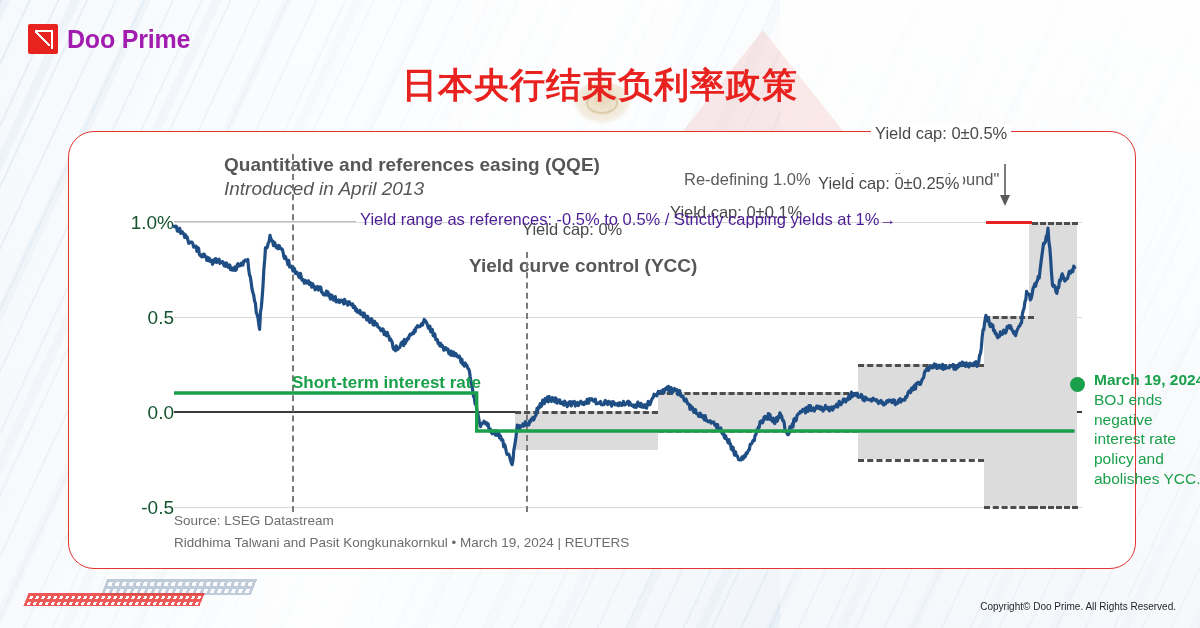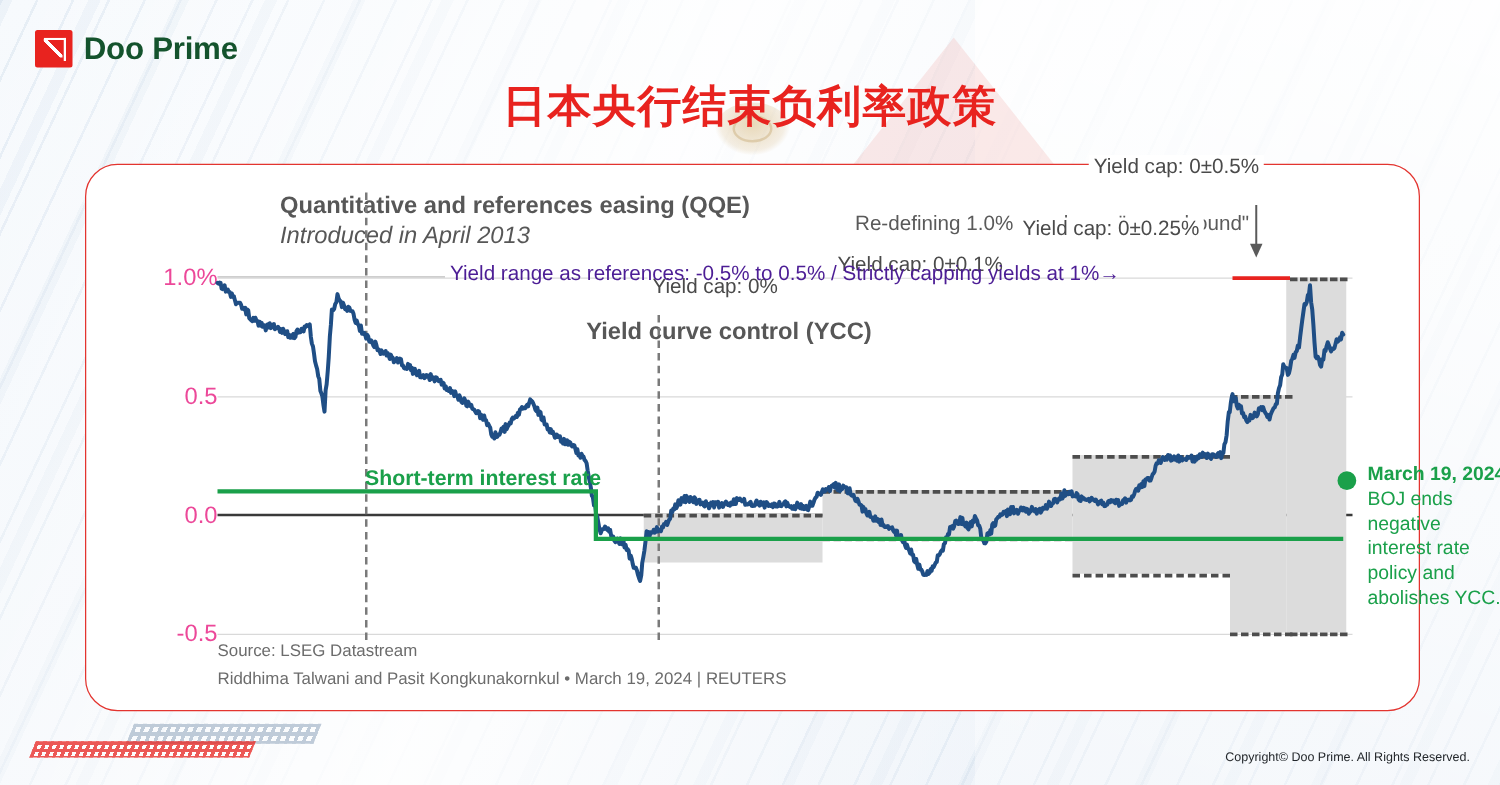--- a/index.html
+++ b/index.html
@@ -53,41 +53,41 @@
     clip-path:polygon(0 0,100% 0,100% 100%,0 100%);
     background:none;
     border-top:2.6px solid #fff;
     border-right:2.6px solid #fff;
     transform:none;
   }
   .logo-mark:before{
     content:""; position:absolute; left:7px; top:7px; width:15px; height:15px;
     background:linear-gradient(45deg, transparent 0 44%, #fff 44% 56%, transparent 56% 100%);
   }
-  #brand-name { font-size:25px; font-weight:bold; color:#14532d; letter-spacing:-.2px;text-align:right; }
+  #brand-name { font-size:25px; font-weight:bold; color:#a21caf; letter-spacing:-.2px;text-align:right; }
 
   #page-title {
     position:absolute; left:0; right:0; top:62px;
     text-align:center;
     font-size:35px; font-weight:bold; color:#e8231f;
     letter-spacing:1px;
   }
 
   
   #chart-card {
     position:absolute; left:68px; top:131px; width:1068px; height:438px;
     background:#fff; border:1.6px solid #e3342f; border-radius:26px;
   }
 
   
   #plot { position:absolute; left:105px; top:80px; width:908px; height:360px; }
   .gridline { position:absolute; left:0; width:908px; height:1px; background:#d9d9d9; }
   #zero-line { position:absolute; left:0; width:908px; height:1.6px; background:#3a3a3a; }
   .ytick {
-    position:absolute; left:-0px; font-size:19px; color:#ec4899;
+    position:absolute; left:-0px; font-size:19px; color:#14532d;
     transform:translate(-100%,-100%); padding-right:0px; white-space:nowrap;
   }
   .band { position:absolute; background:#dcdcdc; }
   .dash-h {
     position:absolute; height:0; border-top:3.4px dashed #4d4d4d;
   }
   .vdash { position:absolute; width:0; border-left:2px dashed #7a7a7a; }
 
   .ann { position:absolute; white-space:nowrap; }
   .ann-title { font-size:19px; font-weight:bold; color:#575757; }

